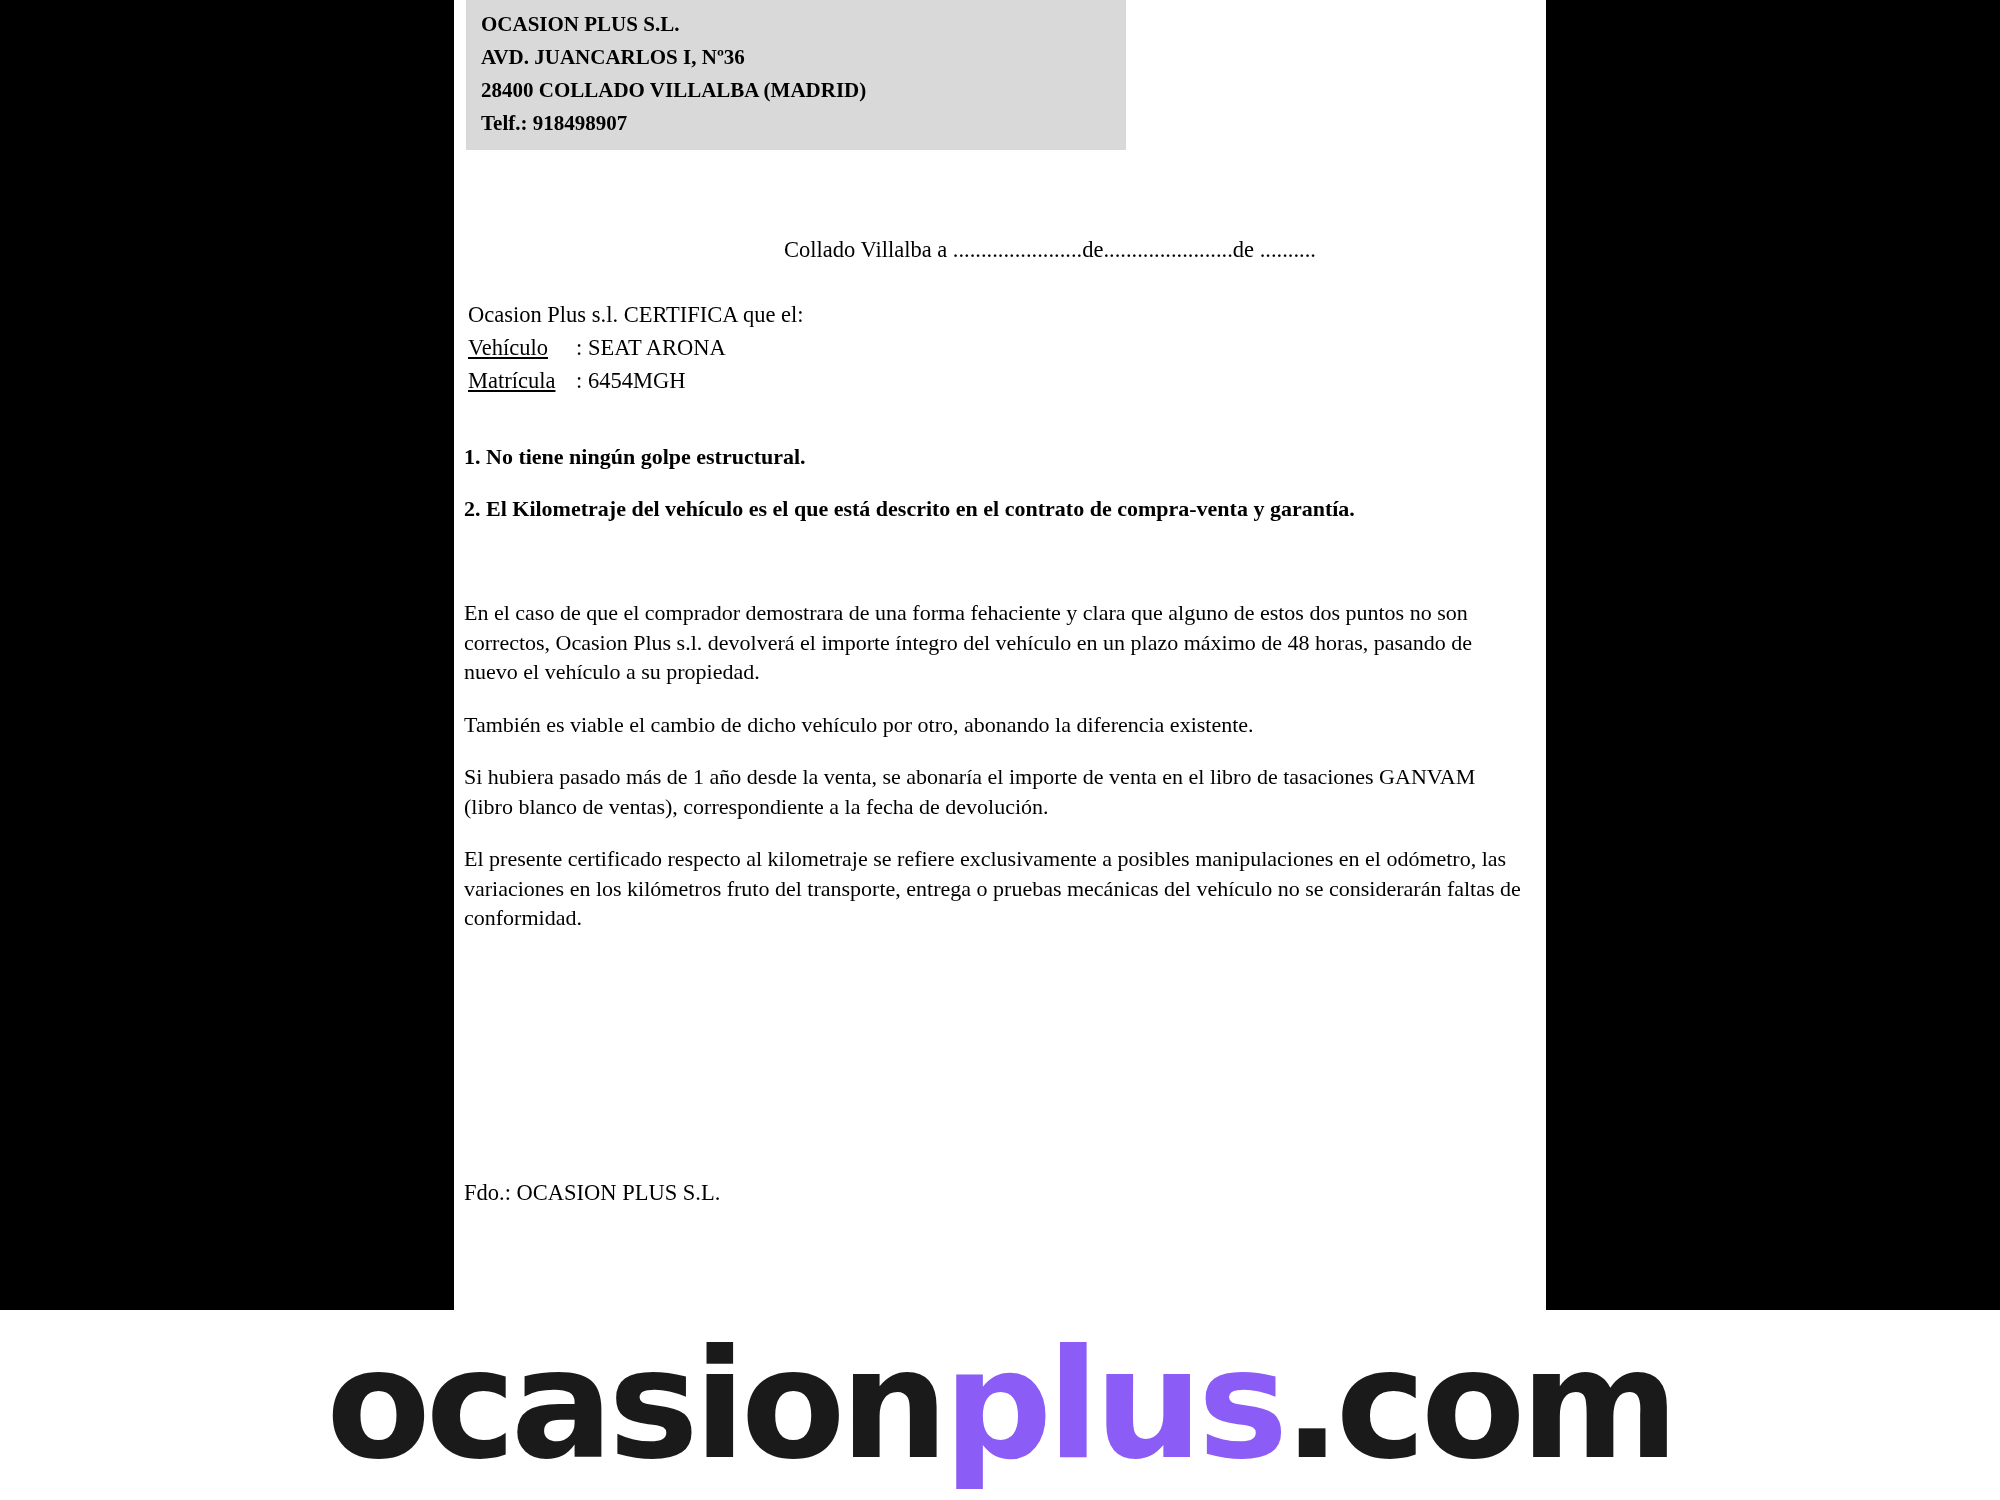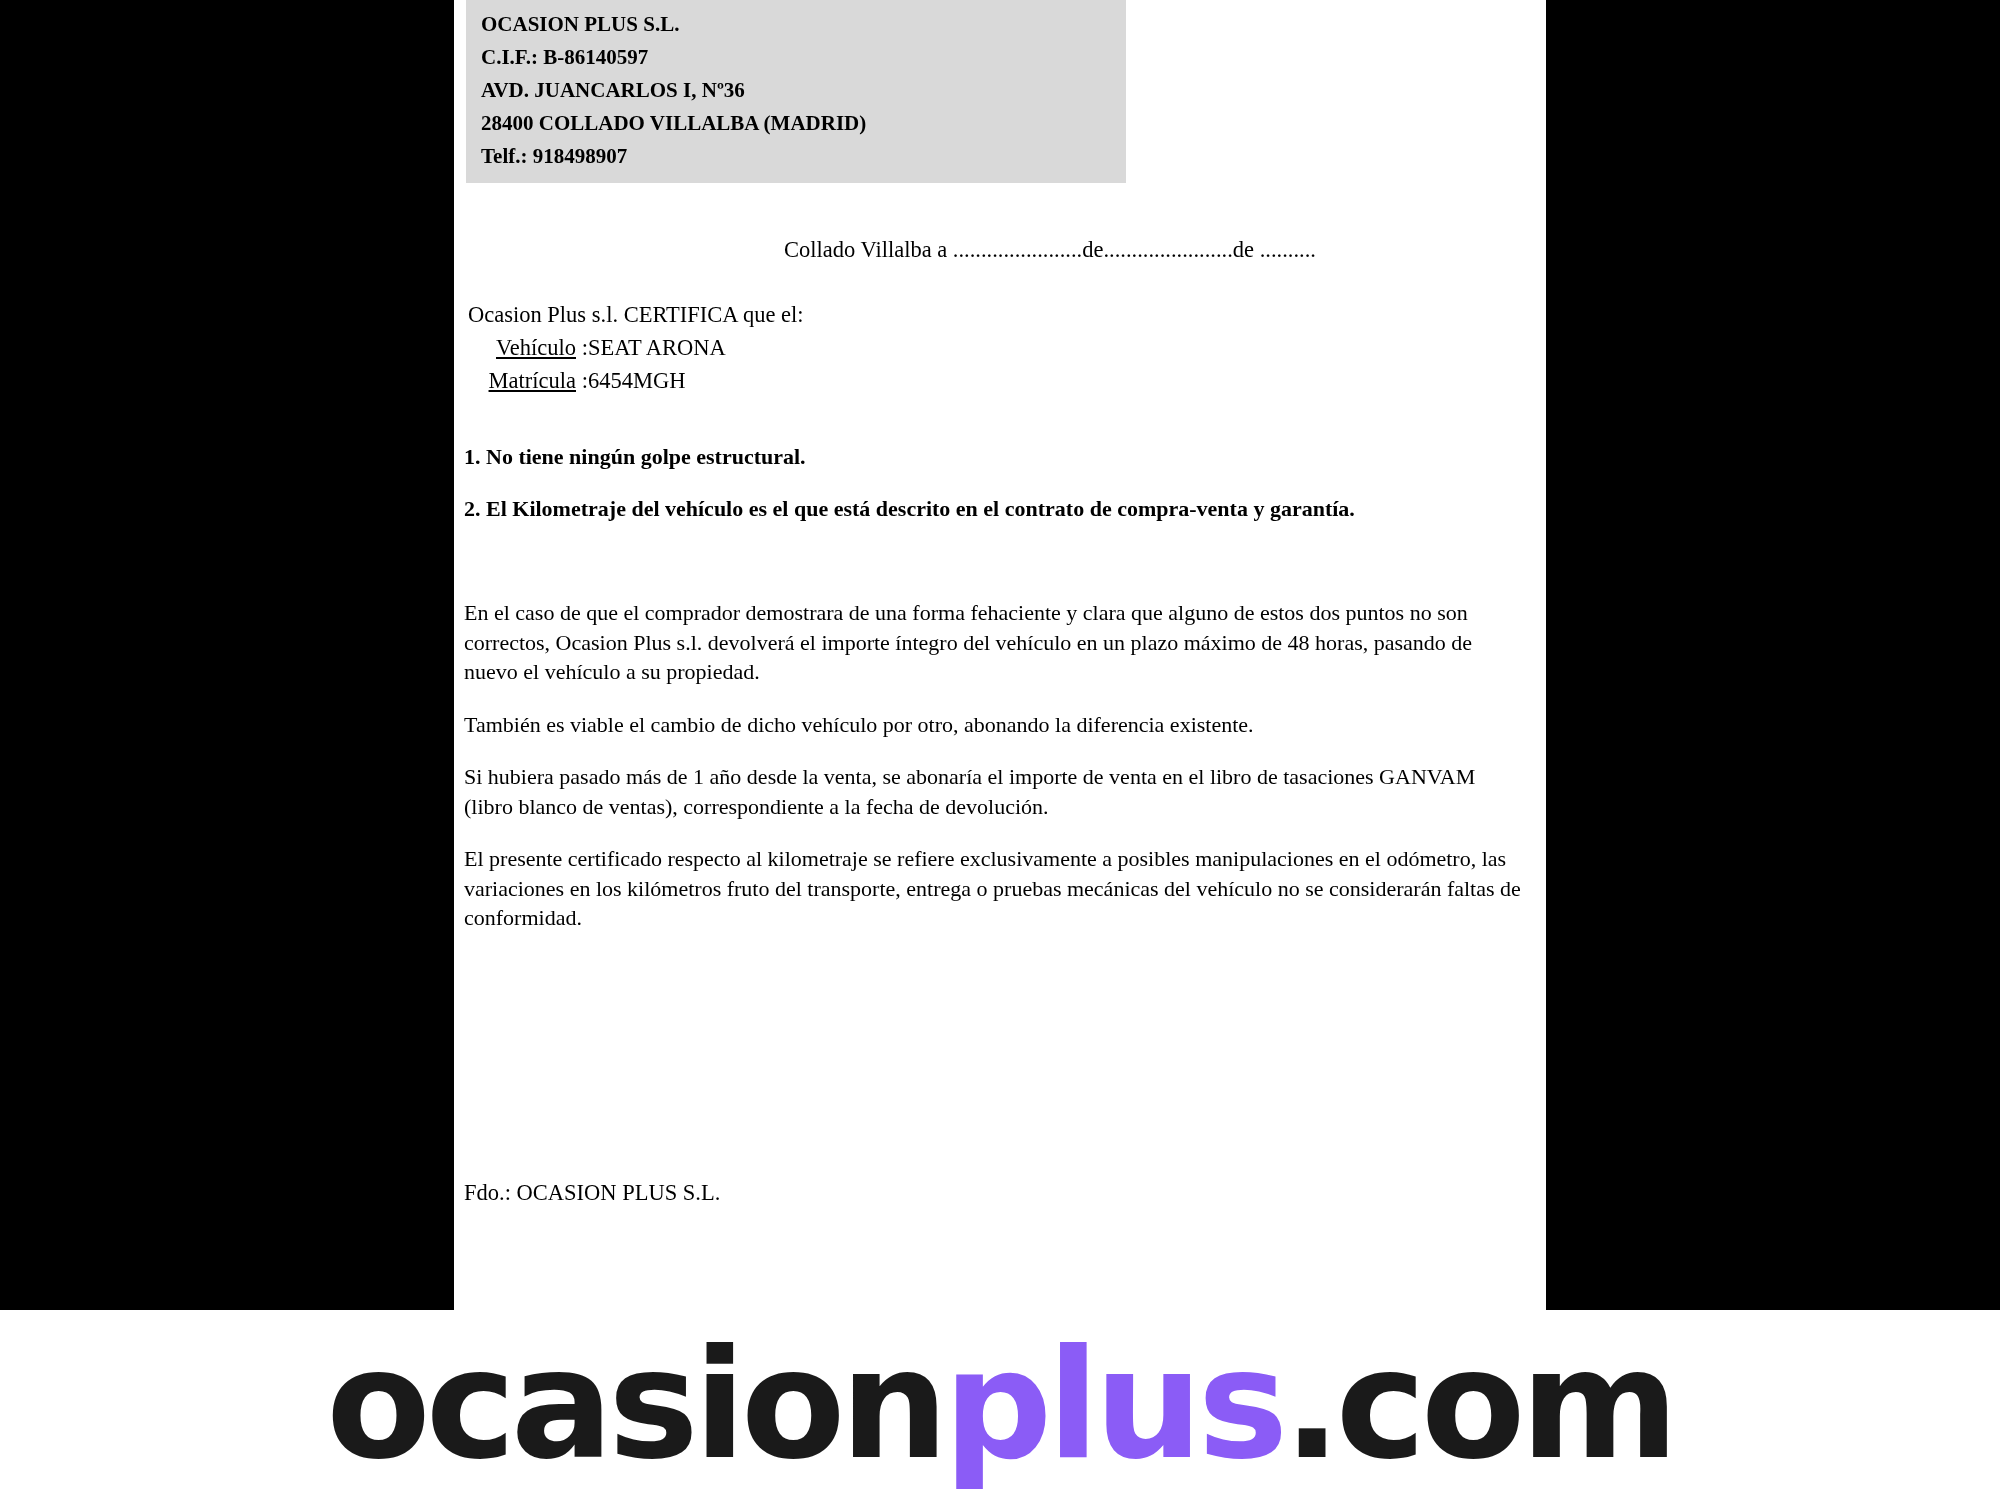--- a/index.html
+++ b/index.html
@@ -94,21 +94,20 @@
     line-height: 33px;
     color: #000;
     padding-left: 2px;
   }
   .kv-row {
     font-size: 22.5px;
     line-height: 33px;
     color: #000;
     display: flex;
     padding-left: 2px;
-    text-align: right;
   }
   .kv-key {
     text-decoration: underline;
     min-width: 108px;
     display: inline-block;
   }
   .kv-sep { width: 12px; }
   .kv-val { }
 
   
@@ -184,21 +183,20 @@
 
   <div class="side-bar left"></div>
   <div class="side-bar right"></div>
   <div class="black-band black-left"></div>
   <div class="black-band black-right"></div>
 
   <div id="sheet">
 
     <div class="letterhead">
       <div class="lh-line">OCASION PLUS S.L.</div>
-      <div class="lh-line">C.I.F.: B-86140597</div>
       <div class="lh-line">AVD. JUANCARLOS I, Nº36</div>
       <div class="lh-line">28400 COLLADO VILLALBA (MADRID)</div>
       <div class="lh-line">Telf.: 918498907</div>
     </div>
 
     <div class="date-line">Collado Villalba a .......................de.......................de ..........</div>
 
     <div class="certify-block">
       <div class="certify-intro">Ocasion Plus s.l. CERTIFICA que el:</div>
       <div class="kv-row">

